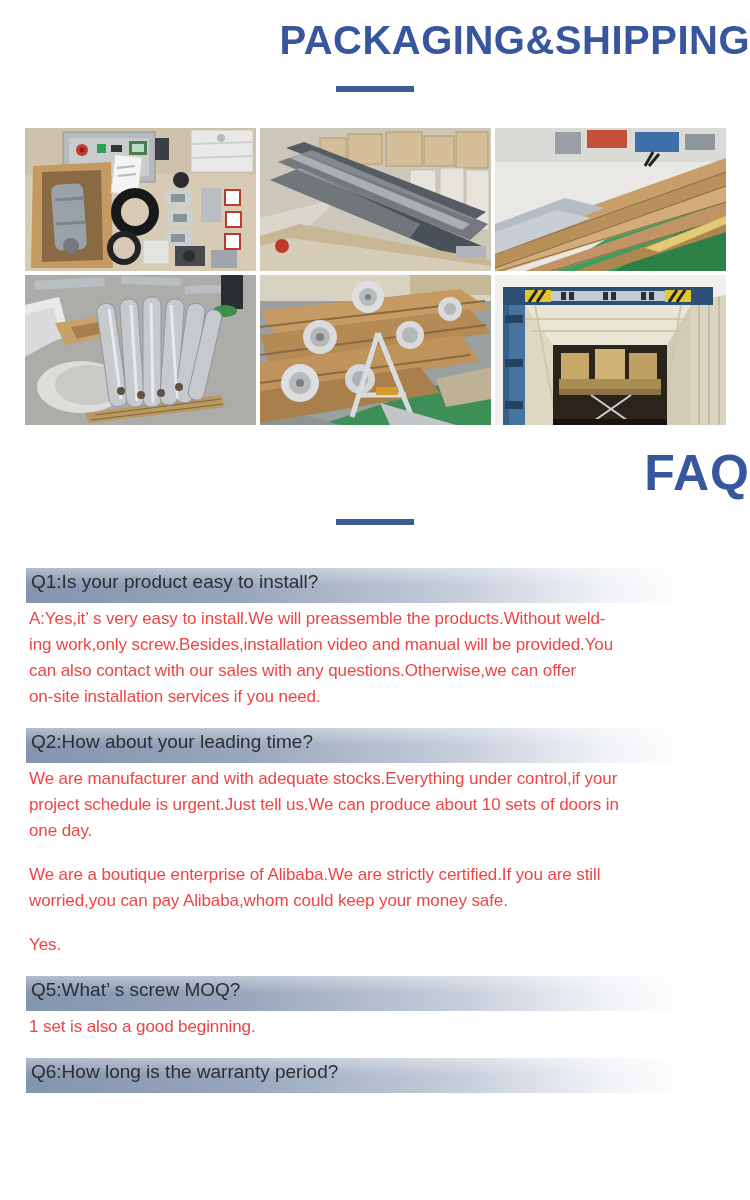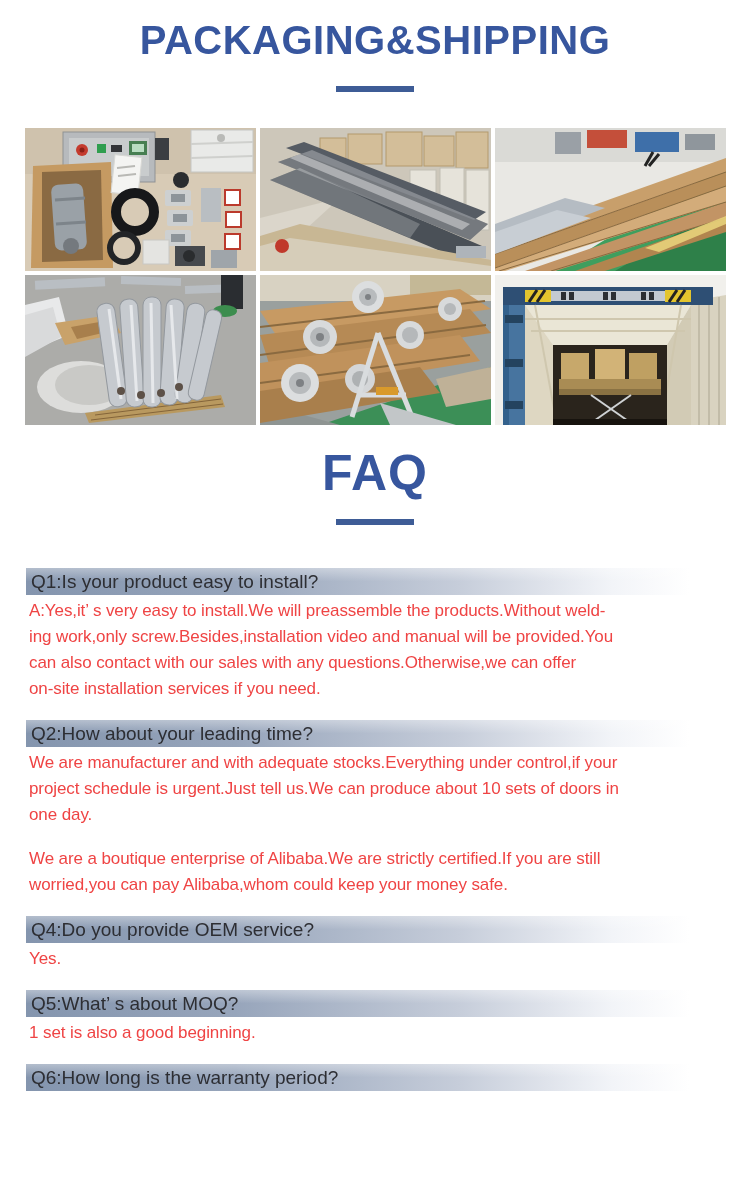--- a/index.html
+++ b/index.html
@@ -2,36 +2,36 @@
 <html><head>
 <meta charset="utf-8">
 <style>
   html,body{margin:0;padding:0;background:#ffffff;}
   .page{
     width:750px;height:1200px;margin:0 auto;background:#ffffff;
     font-family:"Liberation Sans","DejaVu Sans",sans-serif;
     overflow:hidden;position:relative;
   }
   .section-title{
-    margin:0;text-align:center;font-weight:bold;color:#37569e;letter-spacing:.5px;
+    margin:0;text-align:right;font-weight:bold;color:#37569e;letter-spacing:.5px;
   }
   .title-packaging{font-size:40px;line-height:46px;padding-top:17px;}
   .title-faq{font-size:50px;line-height:56px;padding-top:20px;letter-spacing:1px;}
   .rule{width:78px;height:6px;background:#3e5c96;margin:23px auto 0;}
   .rule-faq{margin-top:18px;}
   .photo-grid{
     width:701px;margin:36px auto 0;display:grid;
     grid-template-columns:231px 231px 231px;grid-template-rows:143px 150px;gap:4px;
   }
   .ph{margin:0;overflow:hidden;background:#ccc;}
   .ph svg{display:block;width:100%;height:100%;}
   .faq-list{margin:43px 26px 0;}
   .faq-item{margin-bottom:18px;}
   .q-bar{
-    height:27px;line-height:27px;padding-left:5px;
+    height:35px;line-height:27px;padding-left:5px;
     font-size:19px;color:#2d2e33;
     background-image:
       linear-gradient(to bottom, rgba(255,255,255,.38), rgba(255,255,255,0) 50%),
       linear-gradient(to right, #8495ae 0%, #97a5bb 30%, #c6cdda 62%, #f2f4f8 84%, #ffffff 95%);
   }
   .answer{
     margin-top:3px;padding-left:3px;
     font-size:17px;line-height:26px;color:#ef4444;
     letter-spacing:-0.1px;white-space:pre-line;
   }
@@ -327,26 +327,25 @@
 project schedule is urgent.Just tell us.We can produce about 10 sets of doors in
 one day.</div>
     </div>
 
     <div class="faq-item">
       <div class="answer">We are a boutique enterprise of Alibaba.We are strictly certified.If you are still
 worried,you can pay Alibaba,whom could keep your money safe.</div>
     </div>
 
     <div class="faq-item">
-      <div class="q-bar">Q4:Do you provide OEM service?</div>
       <div class="answer">Yes.</div>
     </div>
 
     <div class="faq-item">
-      <div class="q-bar">Q5:What’ s about MOQ?</div>
+      <div class="q-bar">Q5:What’ s screw MOQ?</div>
       <div class="answer">1 set is also a good beginning.</div>
     </div>
 
     <div class="faq-item">
       <div class="q-bar">Q6:How long is the warranty period?</div>
     </div>
 
   </div>
 </div>
 

